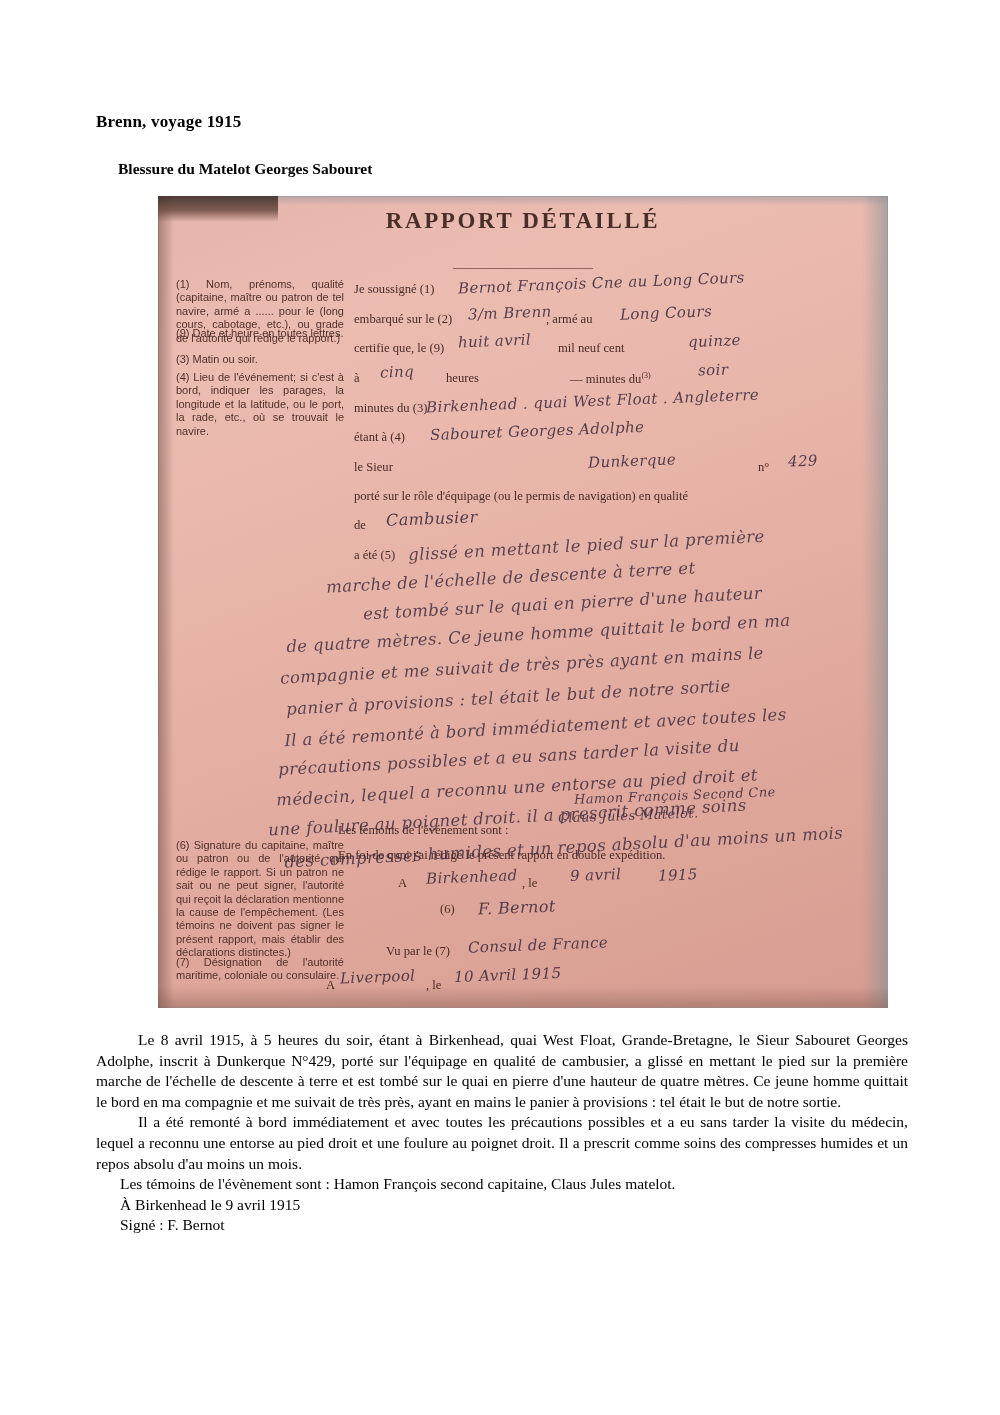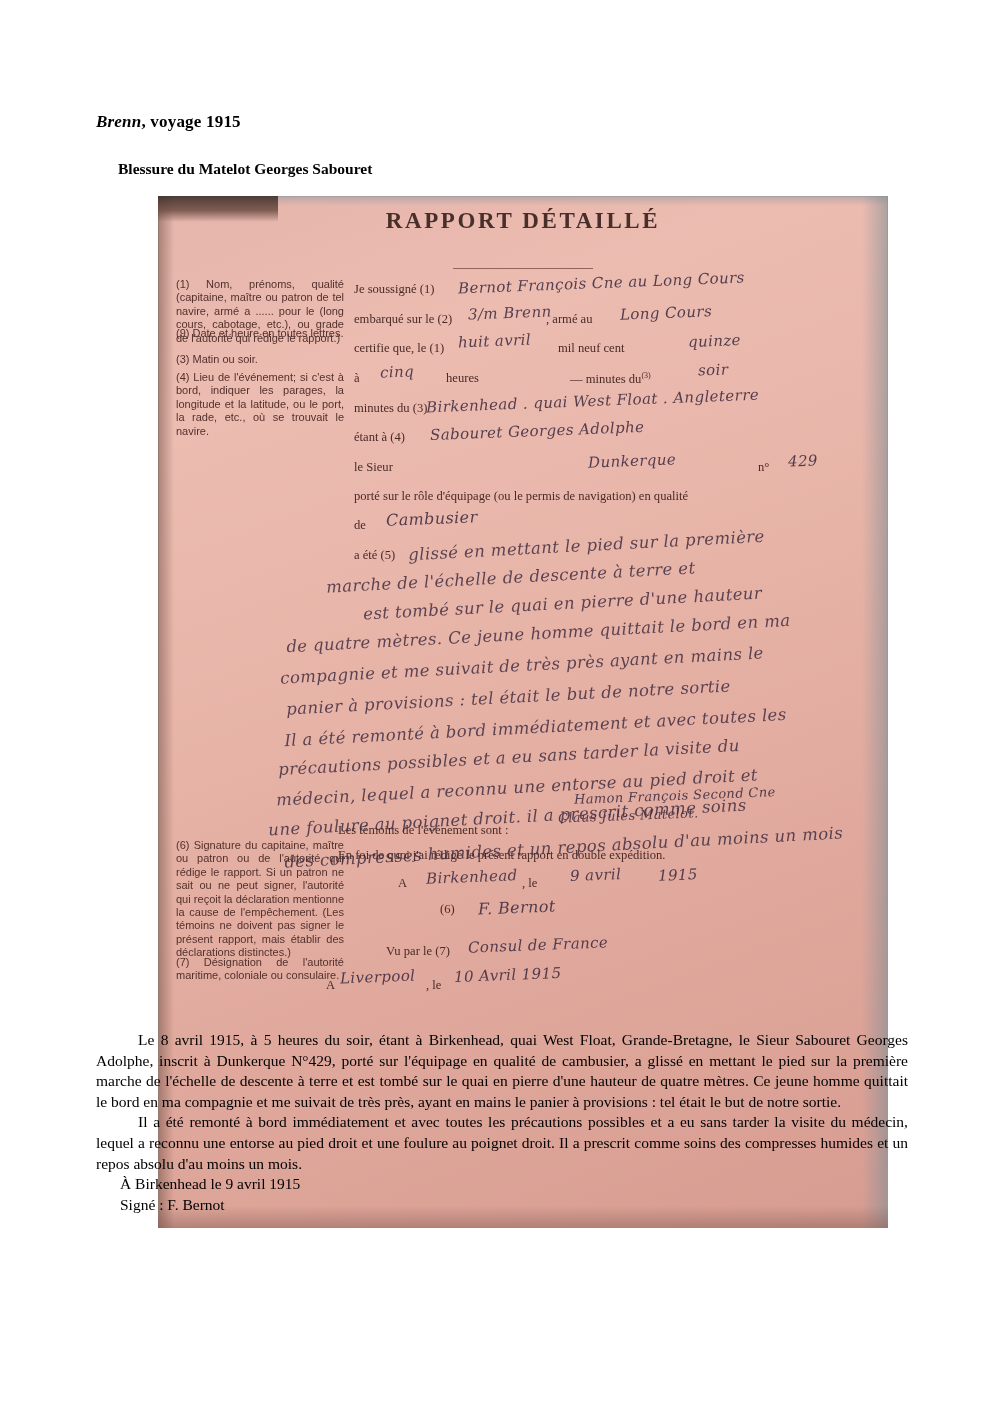--- a/index.html
+++ b/index.html
@@ -25,36 +25,36 @@
 
   
   .doc-title {
     position: absolute;
     left: 96px;
     top: 112px;
     font-size: 17px;
     font-weight: bold;
     letter-spacing: 0.2px;
   }
-  .doc-title .it { font-style: italic; }
+  .doc-title .it { }
   .doc-subtitle {
     position: absolute;
     left: 118px;
     top: 160px;
     font-size: 15.5px;
     font-weight: bold;
   }
 
   
   .photo {
     position: absolute;
     left: 158px;
     top: 196px;
     width: 730px;
-    height: 1032px;
+    height: 812px;
     background: linear-gradient(160deg, #e7b5ab 0%, #eebcb0 18%, #e9b3a6 45%, #e2a89b 70%, #d99c90 100%);
     box-shadow: 0 0 0 1px #c8a79e inset;
     overflow: hidden;
     filter: saturate(0.96);
   }
   
   .photo .corner-dark {
     position: absolute;
     left: 0; top: 0;
     width: 120px; height: 26px;
@@ -197,21 +197,21 @@
     <div class="margin-note" style="top:82px;">(1) Nom, prénoms, qualité (capitaine, maître ou patron de tel navire, armé a ...... pour le (long cours, cabotage, etc.), ou grade de l'autorité qui rédige le rapport.)</div>
     <div class="margin-note" style="top:131px;">(9) Date et heure en toutes lettres.</div>
     <div class="margin-note" style="top:157px;">(3) Matin ou soir.</div>
     <div class="margin-note" style="top:175px;">(4) Lieu de l'événement; si c'est à bord, indiquer les parages, la longitude et la latitude, ou le port, la rade, etc., où se trouvait le navire.</div>
     <div class="margin-note" style="top:643px;">(6) Signature du capitaine, maître ou patron ou de l'autorité qui rédige le rapport. Si un patron ne sait ou ne peut signer, l'autorité qui reçoit la déclaration mentionne la cause de l'empêchement. (Les témoins ne doivent pas signer le présent rapport, mais établir des déclarations distinctes.)</div>
     <div class="margin-note" style="top:760px;">(7) Désignation de l'autorité maritime, coloniale ou consulaire.</div>
 
     <div class="form-line" style="top:86px;">Je soussigné (1)</div>
     <div class="form-line" style="top:116px;">embarqué sur le (2)</div>
     <div class="form-line" style="left:388px; top:116px;">, armé au</div>
-    <div class="form-line" style="top:145px;">certifie que, le (1)</div>
+    <div class="form-line" style="top:145px;">certifie que, le (9)</div>
     <div class="form-line" style="left:400px; top:145px;">mil neuf cent</div>
     <div class="form-line" style="top:175px;">à</div>
     <div class="form-line" style="left:288px; top:175px;">heures</div>
     <div class="form-line" style="left:412px; top:175px;">— minutes du<sup>(3)</sup></div>
     <div class="form-line" style="top:205px;">minutes du (3)</div>
     <div class="form-line" style="top:234px;">étant à (4)</div>
     <div class="form-line" style="top:264px;">le Sieur</div>
     <div class="form-line" style="left:600px; top:264px;">n°</div>
     <div class="form-line" style="top:293px;">porté sur le rôle d'équipage (ou le permis de navigation) en qualité</div>
     <div class="form-line" style="top:322px;">de</div>
@@ -259,17 +259,18 @@
     <div class="hw s2" style="left:320px; top:702px;">F. Bernot</div>
 
     <div class="hw s1" style="left:310px; top:740px;">Consul de France</div>
     <div class="hw s1" style="left:182px; top:772px;">Liverpool</div>
     <div class="hw s1" style="left:296px; top:770px;">10 Avril 1915</div>
   </div>
 
   <div class="transcript">
     <p>Le 8 avril 1915, à 5 heures du soir, étant à Birkenhead, quai West Float, Grande-Bretagne, le Sieur Sabouret Georges Adolphe, inscrit à Dunkerque N°429, porté sur l'équipage en qualité de cambusier, a glissé en mettant le pied sur la première marche de l'échelle de descente à terre et est tombé sur le quai en pierre d'une hauteur de quatre mètres. Ce jeune homme quittait le bord en ma compagnie et me suivait de très près, ayant en mains le panier à provisions : tel était le but de notre sortie.</p>
     <p>Il a été remonté à bord immédiatement et avec toutes les précautions possibles et a eu sans tarder la visite du médecin, lequel a reconnu une entorse au pied droit et une foulure au poignet droit. Il a prescrit comme soins des compresses humides et un repos absolu d'au moins un mois.</p>
+    <p class="noindent">Les témoins de l'évènement sont : Hamon François second capitaine, Claus Jules matelot.</p>
     <p class="noindent">À Birkenhead le 9 avril 1915</p>
     <p class="noindent">Signé : F. Bernot</p>
   </div>
 
 </div>
 
 </body></html>

